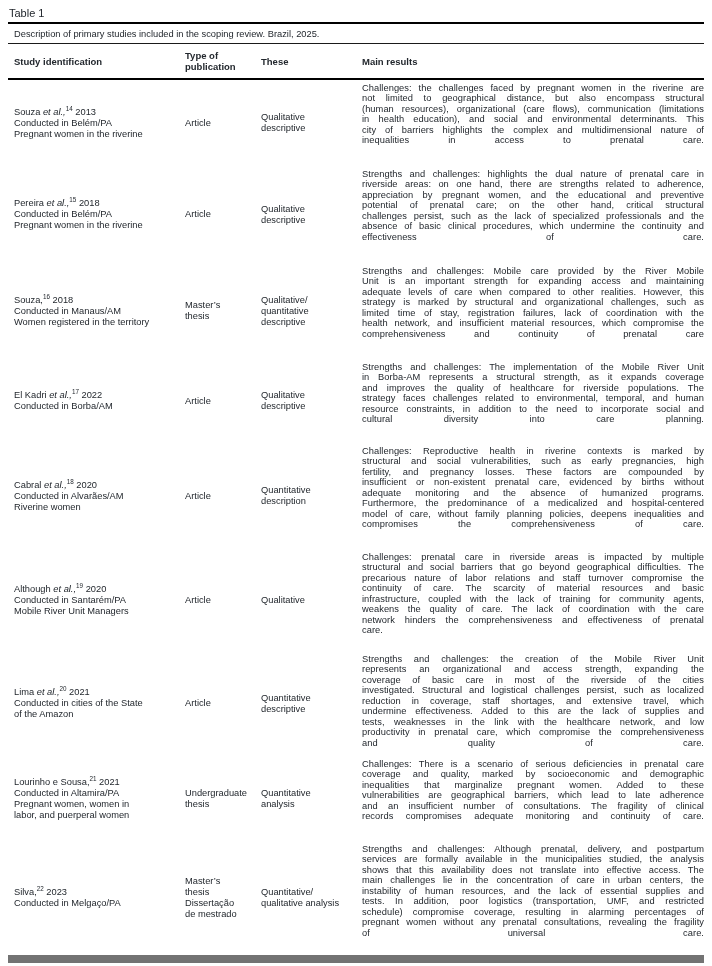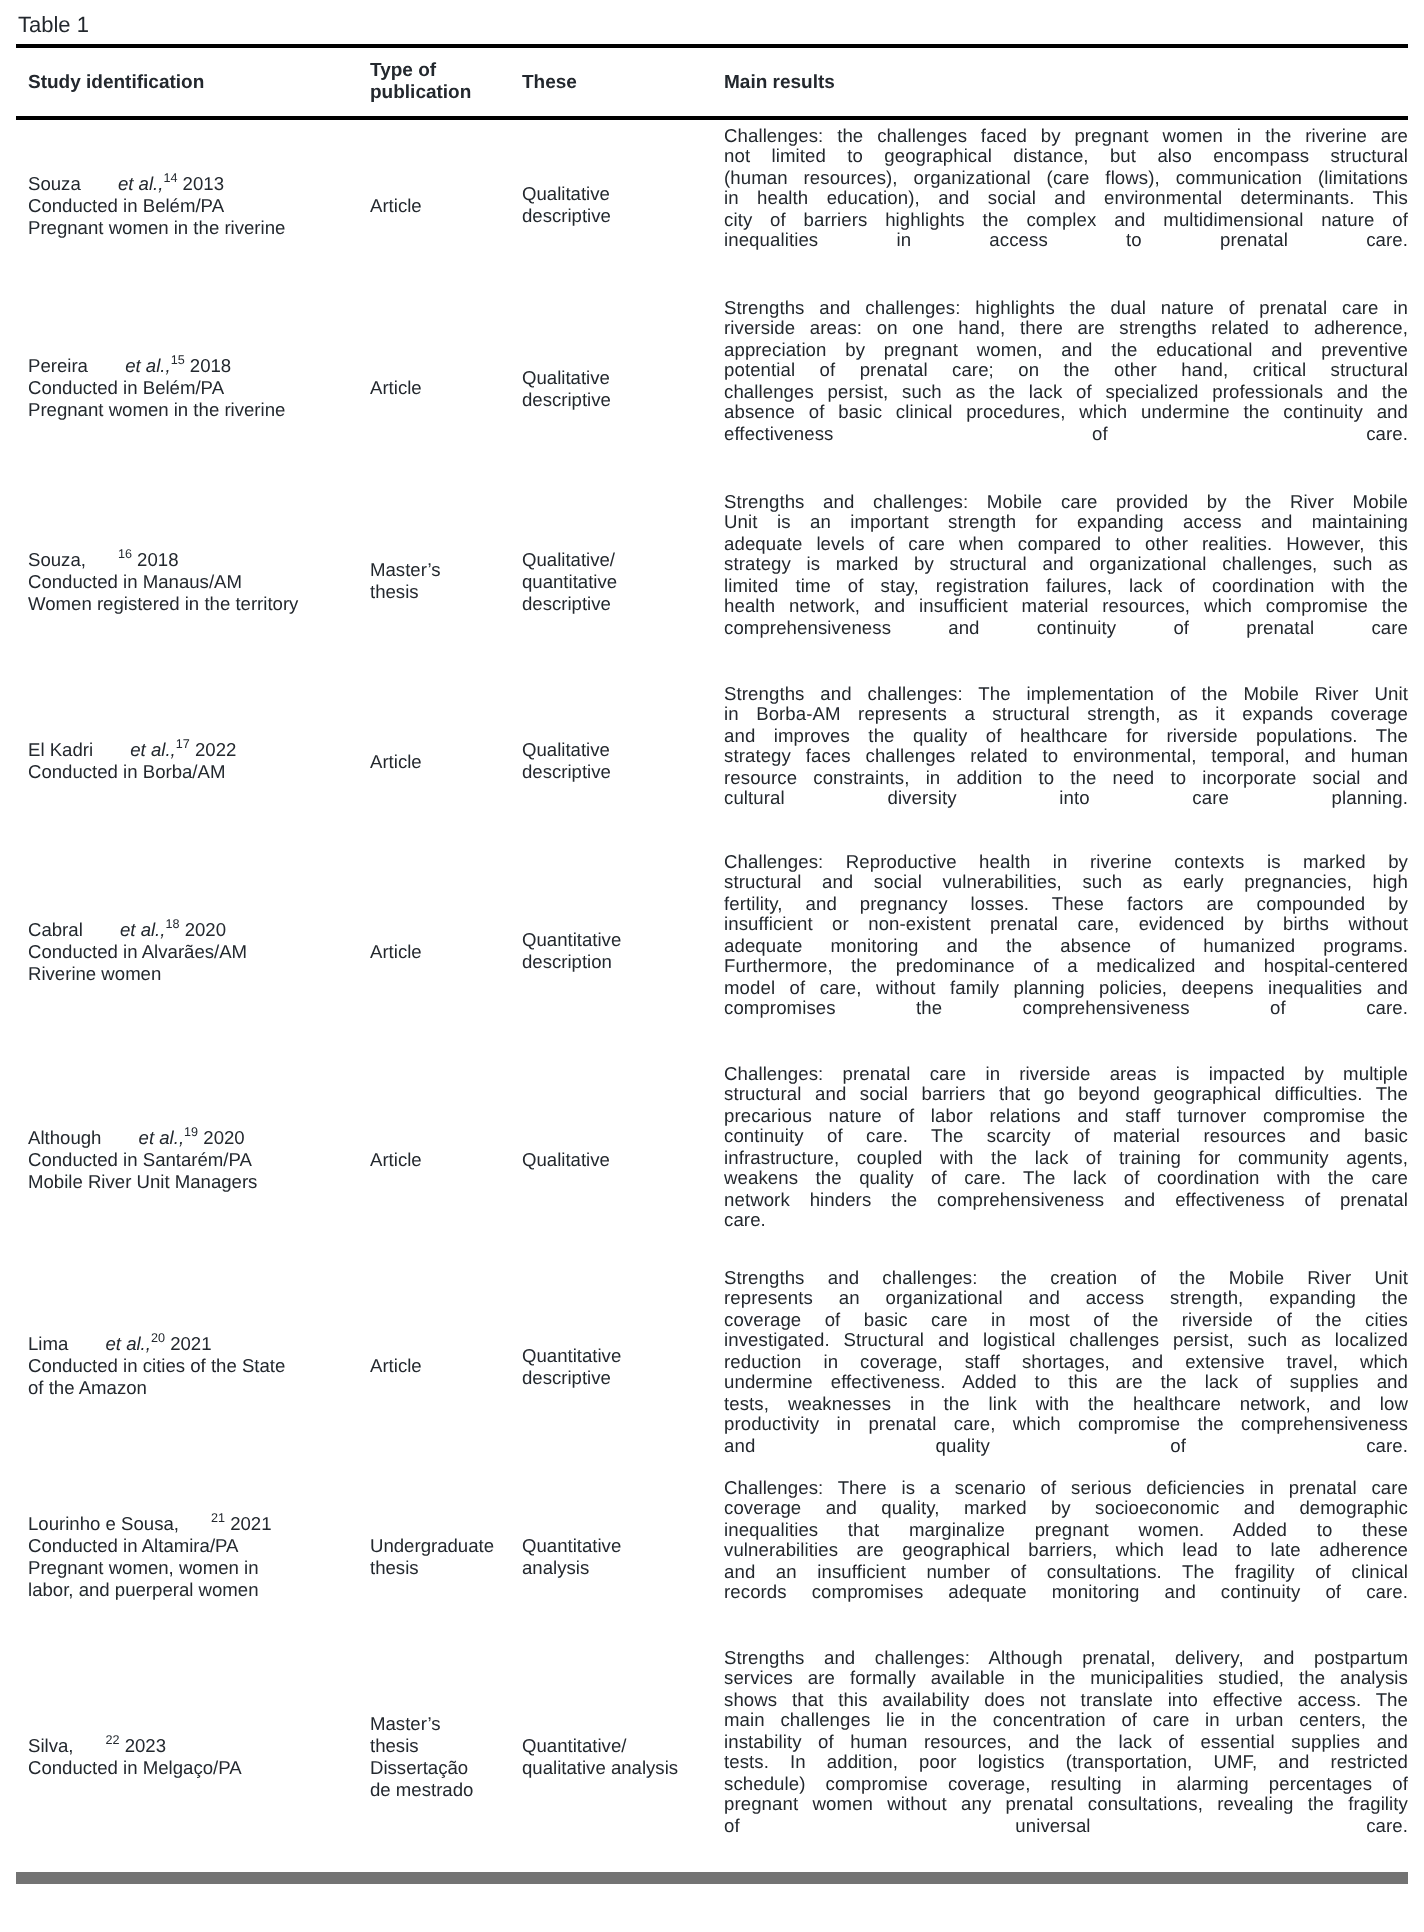--- a/index.html
+++ b/index.html
@@ -19,21 +19,21 @@
   .table-caption {
     font-size: 9.3px;
     padding: 5px 0 4px 6px;
     border-bottom: 1px solid #1a1a1a;
   }
 
   table.study-table {
     width: 696px;
     border-collapse: collapse;
     table-layout: fixed;
-    border-bottom: 6px solid #737373;
+    border-bottom: 8px solid #737373;
   }
   col.c1 { width: 177px; }
   col.c2 { width: 76px; }
   col.c3 { width: 101px; }
   col.c4 { width: 342px; }
 
   thead th {
     font-size: 9.5px; font-weight: bold;
     text-align: left; vertical-align: middle;
     padding: 6px 0 6px 0;
@@ -54,21 +54,21 @@
   td.design { padding-right: 6px; margin-top: 48px; }
 
   .pre { white-space: pre-line; }
 
   .cite sup {
     font-size: 6.3px;
     line-height: 0;
     vertical-align: super;
     letter-spacing: 0;
   }
-  .cite i { font-style: italic; margin-left: 16px; }
+  .cite i { font-style: italic; }
 
   td.results {
     vertical-align: top;
     padding-top: 3px;
     font-size: 9.3px;
     line-height: 10.45px;
     letter-spacing: 0.05px;
   }
   td.results .para {
     text-align: justify;
@@ -85,20 +85,21 @@
   tr.r5 { height: 102px; }
   tr.r6 { height: 105px; }
   tr.r7 { height: 85px; }
   tr.r8 { height: 118px; }
 </style>
 </head>
 <body>
 
 <div class="page">
   <div class="table-title">Table 1</div>
+  <div class="table-caption">Description of primary studies included in the scoping review. Brazil, 2025.</div>
 
   <table class="study-table">
     <colgroup>
         <col class="c1">
         <col class="c2">
         <col class="c3">
         <col class="c4">
       </colgroup>
     <thead>
       <tr>

